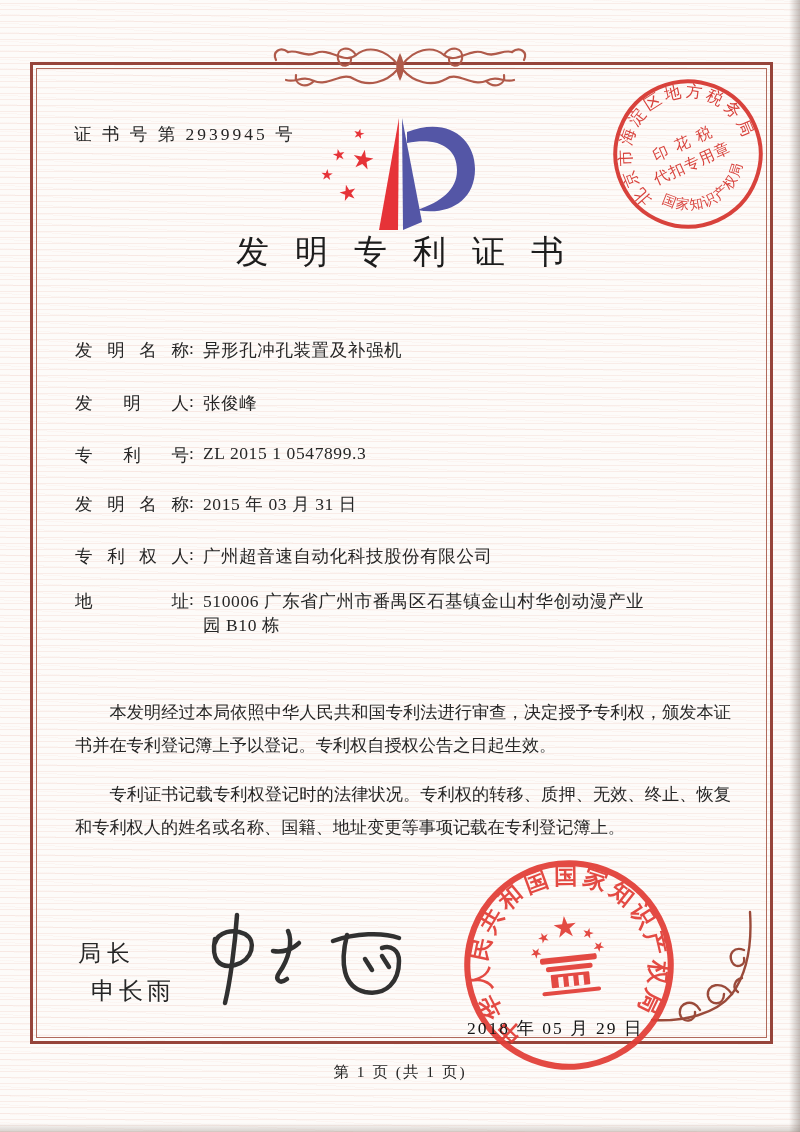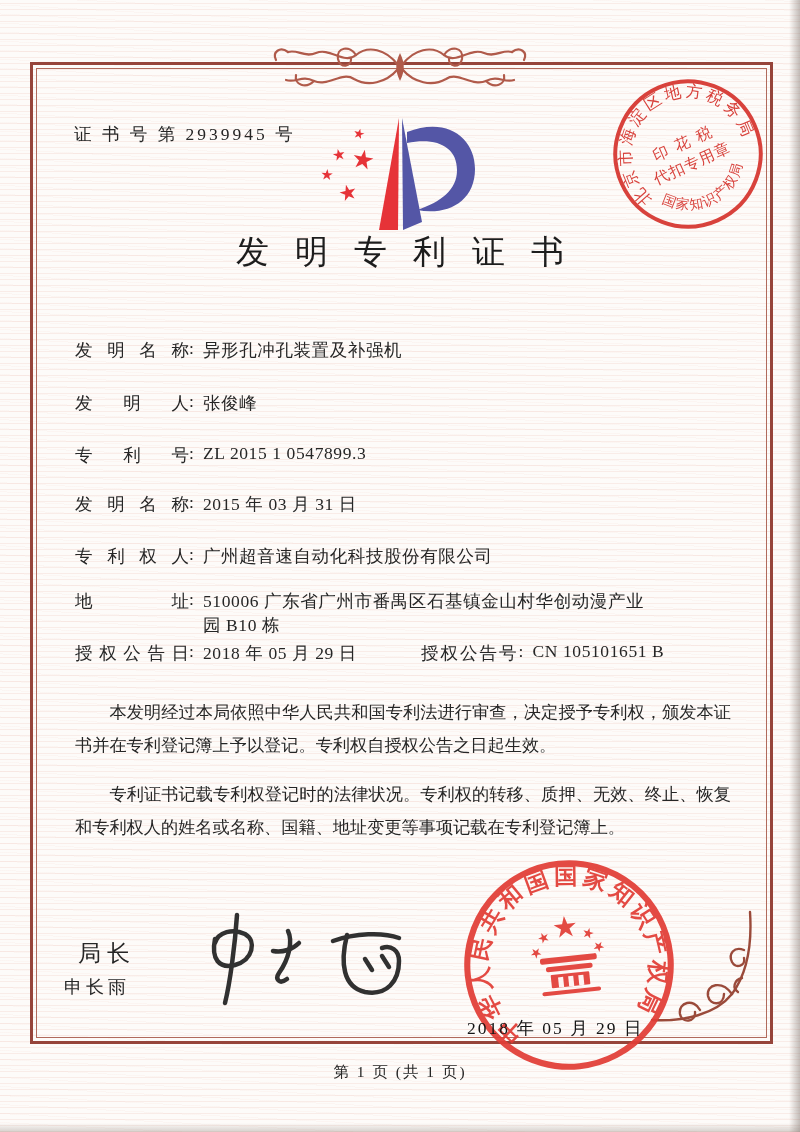--- a/index.html
+++ b/index.html
@@ -30,21 +30,21 @@
   .fcolon{display:inline-block;width:14px;vertical-align:top;}
   .fvalue{display:inline-block;vertical-align:top;letter-spacing:0.6px;white-space:normal;}
   .row-1{top:338px}.row-2{top:391px}.row-3{top:443px}.row-4{top:492px}
   .row-5{top:544px}.row-6{top:589px}.row-7{top:641px}
   .grant-pair2{margin-left:64px;}
   .grant-pair2 .flabel{width:auto;letter-spacing:2px;}
   .body-paras{position:absolute;left:58px;top:680px;width:690px;
     font-size:17.2px;line-height:32.5px;text-align:justify;}
   .body-paras p{margin:17px;text-indent:2em;}
   .director{position:absolute;left:78px;top:938px;font-size:23px;letter-spacing:6px;}
-  .director-name{position:absolute;left:64px;top:975px;font-size:18px;letter-spacing:4px;}
+  .director-name{position:absolute;left:91px;top:975px;font-size:24px;letter-spacing:4px;}
   .signature{position:absolute;left:185px;top:905px;width:250px;height:120px;}
   .seal{position:absolute;left:452px;top:848px;width:234px;height:234px;opacity:0.93;}
   .seal-date{position:absolute;left:467px;top:1016px;font-size:17.5px;letter-spacing:2px;color:#141414;}
   .footer{position:absolute;left:0;top:1062px;width:100%;text-align:center;font-size:15.5px;letter-spacing:2px;}
 </style>
 </head>
 <body>
 
 <div class="page">
 
@@ -131,23 +131,20 @@
   </div>
   <div class="frow row-4">
     <span class="flabel">发明名称</span><span class="fcolon">:</span><span class="fvalue">2015 年 03 月 31 日</span>
   </div>
   <div class="frow row-5">
     <span class="flabel">专利权人</span><span class="fcolon">:</span><span class="fvalue">广州超音速自动化科技股份有限公司</span>
   </div>
   <div class="frow row-6">
     <span class="flabel">地址</span><span class="fcolon">:</span><span class="fvalue"><span>510006 广东省广州市番禺区石基镇金山村华创动漫产业</span><br><span>园 B10 栋</span></span>
   </div>
-  <div class="frow row-7">
-    <span class="flabel">授权公告日</span><span class="fcolon">:</span><span class="fvalue">2018 年 05 月 29 日</span><span class="grant-pair2"><span class="flabel">授权公告号</span><span class="fcolon">:</span><span class="fvalue">CN 105101651 B</span></span>
-  </div>
 
   <div class="body-paras">
     <p>本发明经过本局依照中华人民共和国专利法进行审查，决定授予专利权，颁发本证书并在专利登记簿上予以登记。专利权自授权公告之日起生效。</p>
     <p>专利证书记载专利权登记时的法律状况。专利权的转移、质押、无效、终止、恢复和专利权人的姓名或名称、国籍、地址变更等事项记载在专利登记簿上。</p>
   </div>
 
   <div class="director">局长</div>
   <div class="director-name">申长雨</div>
 
   <svg class="signature" viewBox="0 0 250 120">

